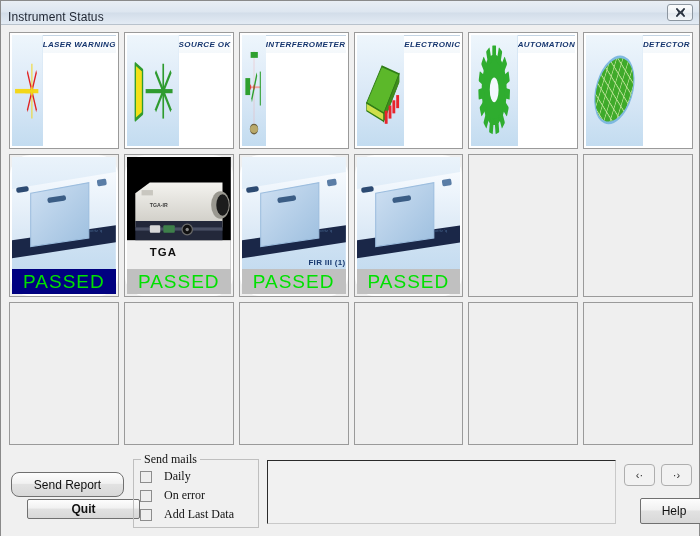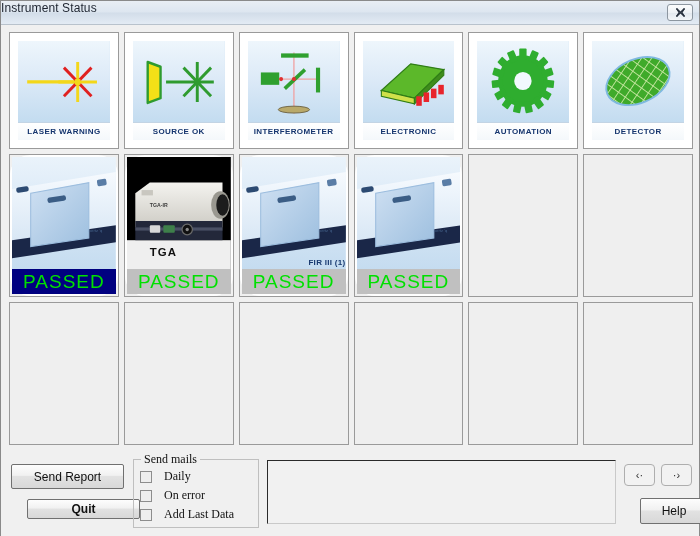--- a/index.html
+++ b/index.html
@@ -22,21 +22,22 @@
     border: 1px solid #8a8a8a;
   }
   
   .titlebar {
     position: relative;
     height: 24px;
     box-sizing: border-box;
     background: linear-gradient(to bottom, #e9eef4 0%, #dde6f0 48%, #d2dde9 52%, #e3ebf4 100%);
     border-bottom: 1px solid #b8c2cc;
     display: flex;
-    align-items: flex-start;
+    align-items: flex-end;
+    padding-left: 7px;
   }
   .titlebar-text {
     font-size: 12px;
     color: #1d2430;
     letter-spacing: .1px;
   }
   .close-btn {
     position: absolute;
     right: 6px;
     top: 3px;
@@ -82,22 +83,22 @@
   }
   .cell.empty { background: #efefef; }
 
   
   .tile {
     width: 100%;
     height: 100%;
     box-sizing: border-box;
     background: #ffffff;
     display: flex;
-    flex-direction: column;
-    padding: 8px;
+    padding: 2px;
+    font-style: italic;
   }
   .tile-art {
     flex: 1 1 auto;
     position: relative;
     background: radial-gradient(ellipse at 50% 42%, #f2f8fd 0%, #dce9f6 45%, #c5dcef 100%);
     overflow: hidden;
   }
   .tile-art svg { display: block; width: 100%; height: 100%; }
   .tile-label {
     height: 17px;
@@ -167,22 +168,22 @@
     border-radius: 2px;
     background: linear-gradient(to bottom, #fdfdfd 0%, #f1f1f1 45%, #e2e2e2 50%, #d8d8d8 100%);
     font-size: 12px;
     color: #101010;
     display: flex;
     align-items: center;
     justify-content: center;
     font-family: "Liberation Sans", sans-serif;
   }
   .btn-send {
-    position: absolute; left: 2px; top: 12px;
-    width: 113px; height: 25px;
+    position: absolute; left: 2px; top: 20px;
+    width: 113px; height: 25px; border-radius: 8px;
   }
   .btn-quit {
     position: absolute; left: 18px; top: 47px;
     width: 113px; height: 20px; font-weight: bold;
   }
   .group {
     position: absolute;
     left: 124px; top: 7px;
     width: 126px; height: 69px;
     box-sizing: border-box;

